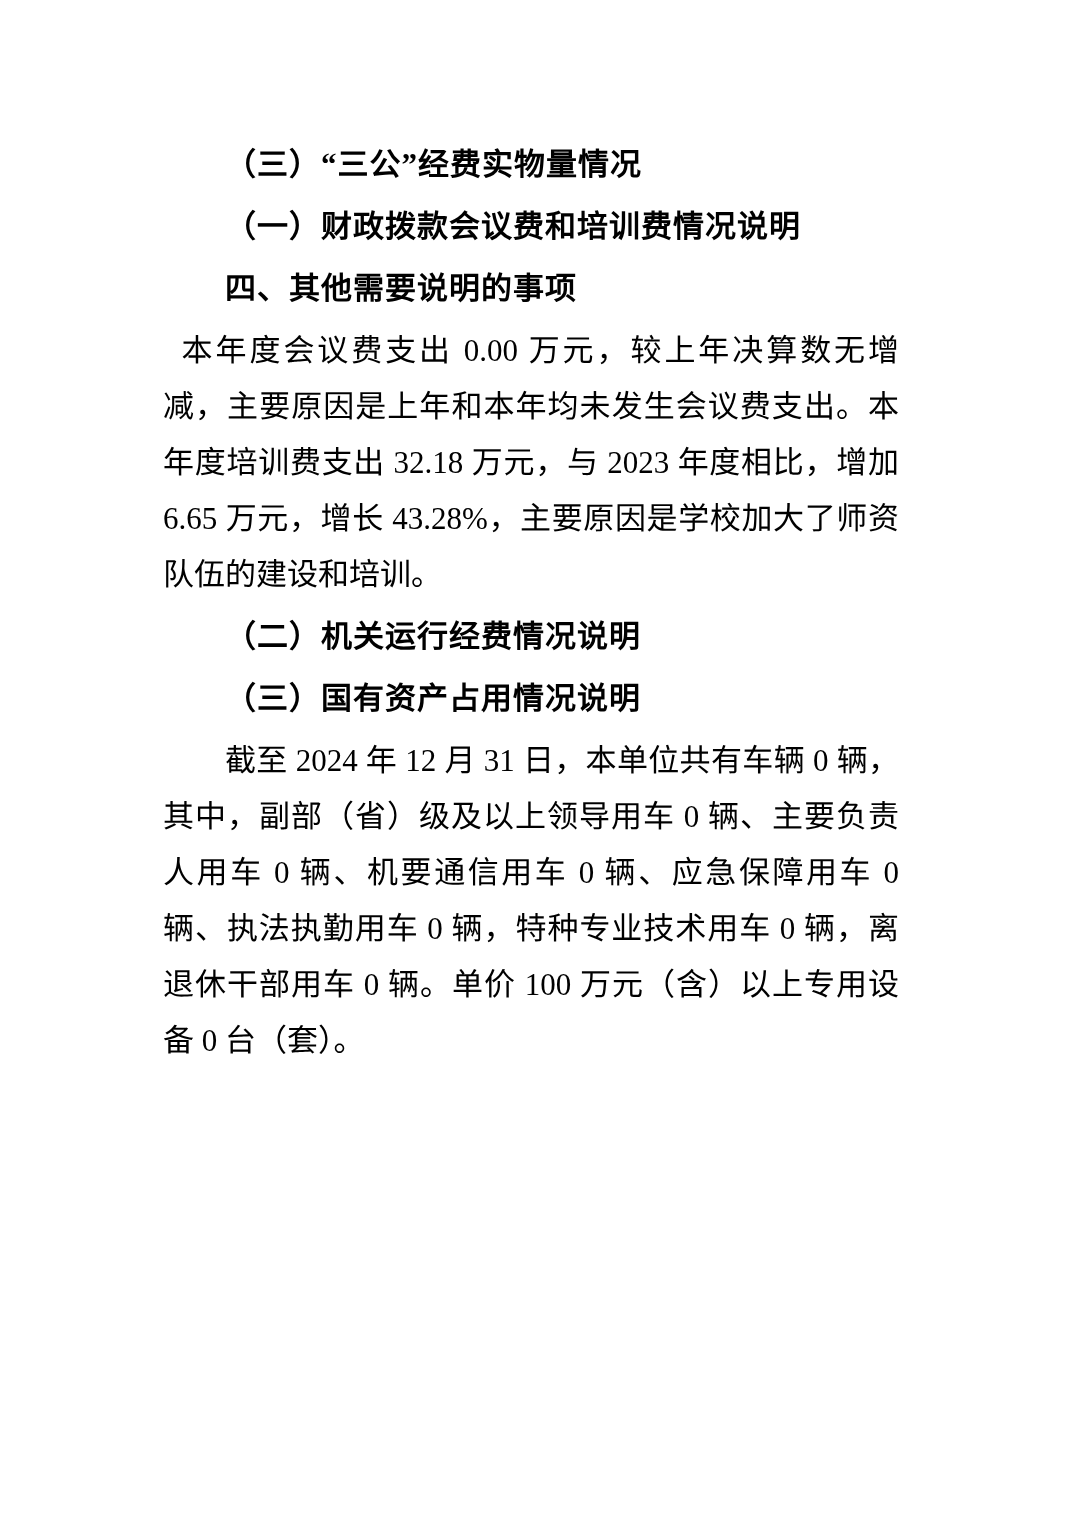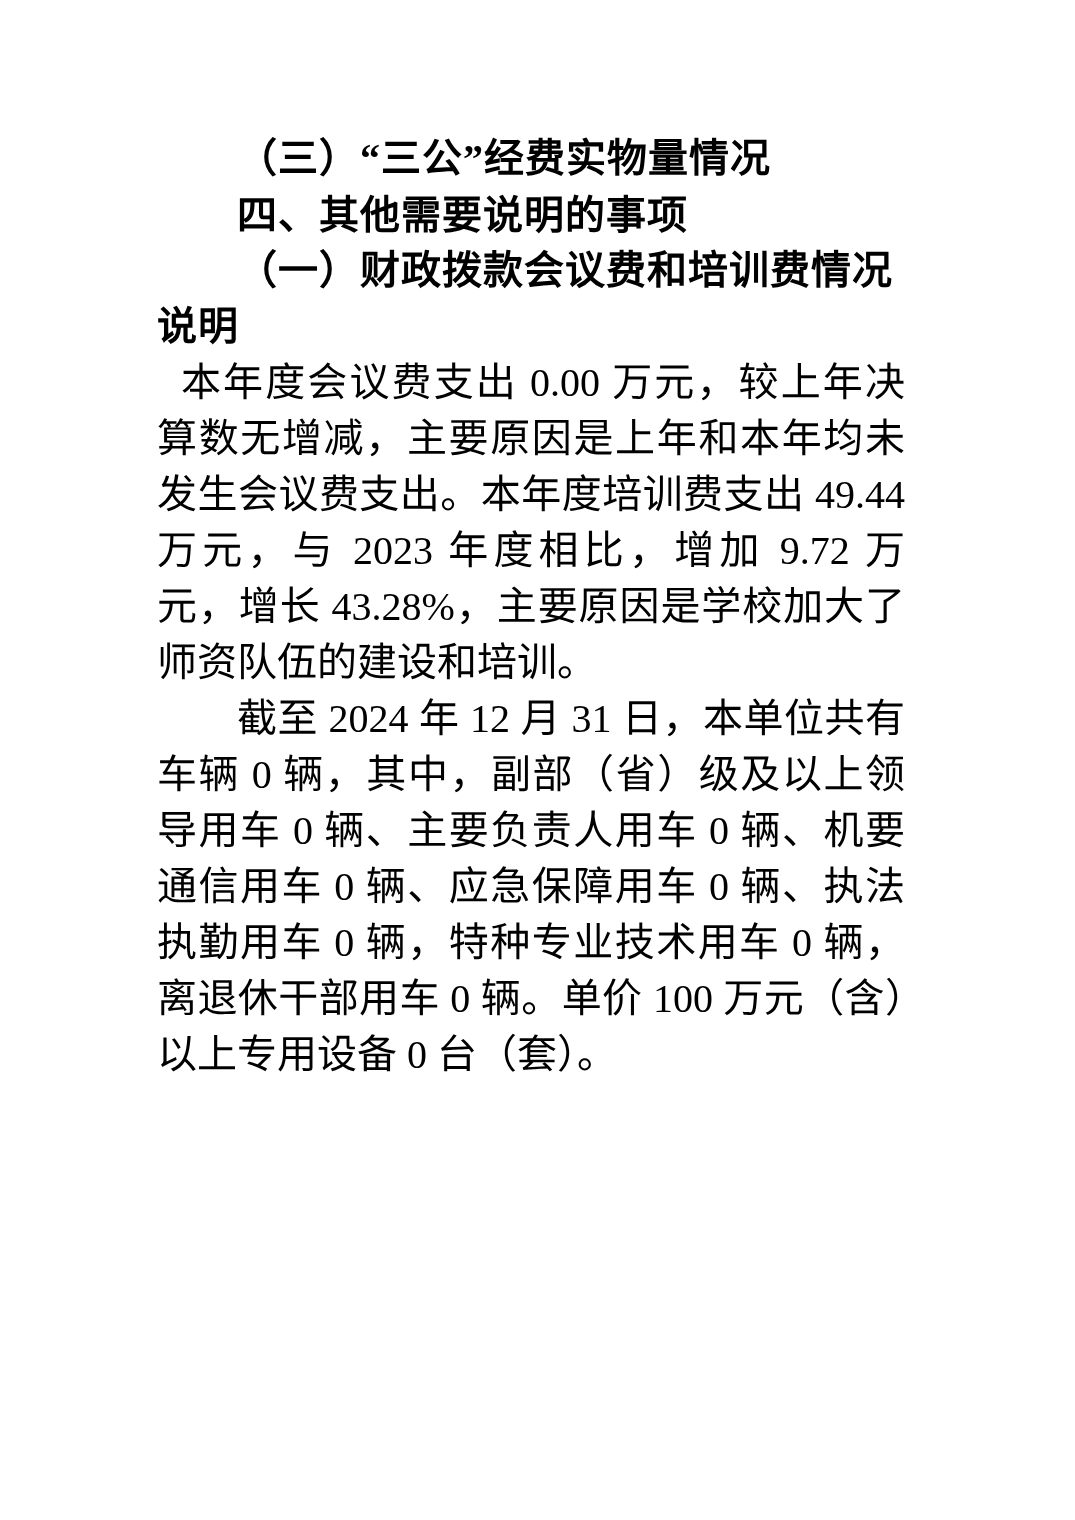--- a/index.html
+++ b/index.html
@@ -15,23 +15,23 @@
     font-family: "Liberation Serif", "DejaVu Serif", serif;
     color: #000000;
   }
   .doc-page {
     position: absolute;
     left: 157px;
     top: 131px;
     width: 748px;
   }
   .block {
-    font-size: 40px;
+    font-size: 31px;
     line-height: 56px;
-    margin: 0;
+    margin: 6px;
   }
   .para {
     text-align: justify;
     text-align-last: left;
     text-indent: 2em;
   }
   .para-small-indent {
     text-align: justify;
     text-align-last: left;
     text-indent: 0.6em;
@@ -49,24 +49,26 @@
   }
 </style>
 </head>
 <body>
 
 <div class="doc-page">
 
   <div class="block h-sub">（三）“三公”经费实物量情况</div>
 
 
+  <div class="block h-sub">（一）财政拨款会议费和培训费情况说明</div>
+
   <div class="block h-main">四、其他需要说明的事项</div>
 
-  <div class="block h-sub">（一）财政拨款会议费和培训费情况说明</div>
+  <p class="block para-small-indent">本年度会议费支出 0.00 万元，较上年决算数无增减，主要原因是上年和本年均未发生会议费支出。本年度培训费支出 32.18 万元，与 2023 年度相比，增加 6.65 万元，增长 43.28%，主要原因是学校加大了师资队伍的建设和培训。</p>
 
-  <p class="block para-small-indent">本年度会议费支出 0.00 万元，较上年决算数无增减，主要原因是上年和本年均未发生会议费支出。本年度培训费支出 49.44 万元，与 2023 年度相比，增加 9.72 万元，增长 43.28%，主要原因是学校加大了师资队伍的建设和培训。</p>
+  <div class="block h-sub">（二）机关运行经费情况说明</div>
 
 
-
+  <div class="block h-sub">（三）国有资产占用情况说明</div>
 
   <p class="block para">截至 2024 年 12 月 31 日，本单位共有车辆 0 辆，其中，副部（省）级及以上领导用车 0 辆、主要负责人用车 0 辆、机要通信用车 0 辆、应急保障用车 0 辆、执法执勤用车 0 辆，特种专业技术用车 0 辆，离退休干部用车 0 辆。单价 100 万元（含）以上专用设备 0 台（套）。</p>
 
 </div>
 
 </body></html>

